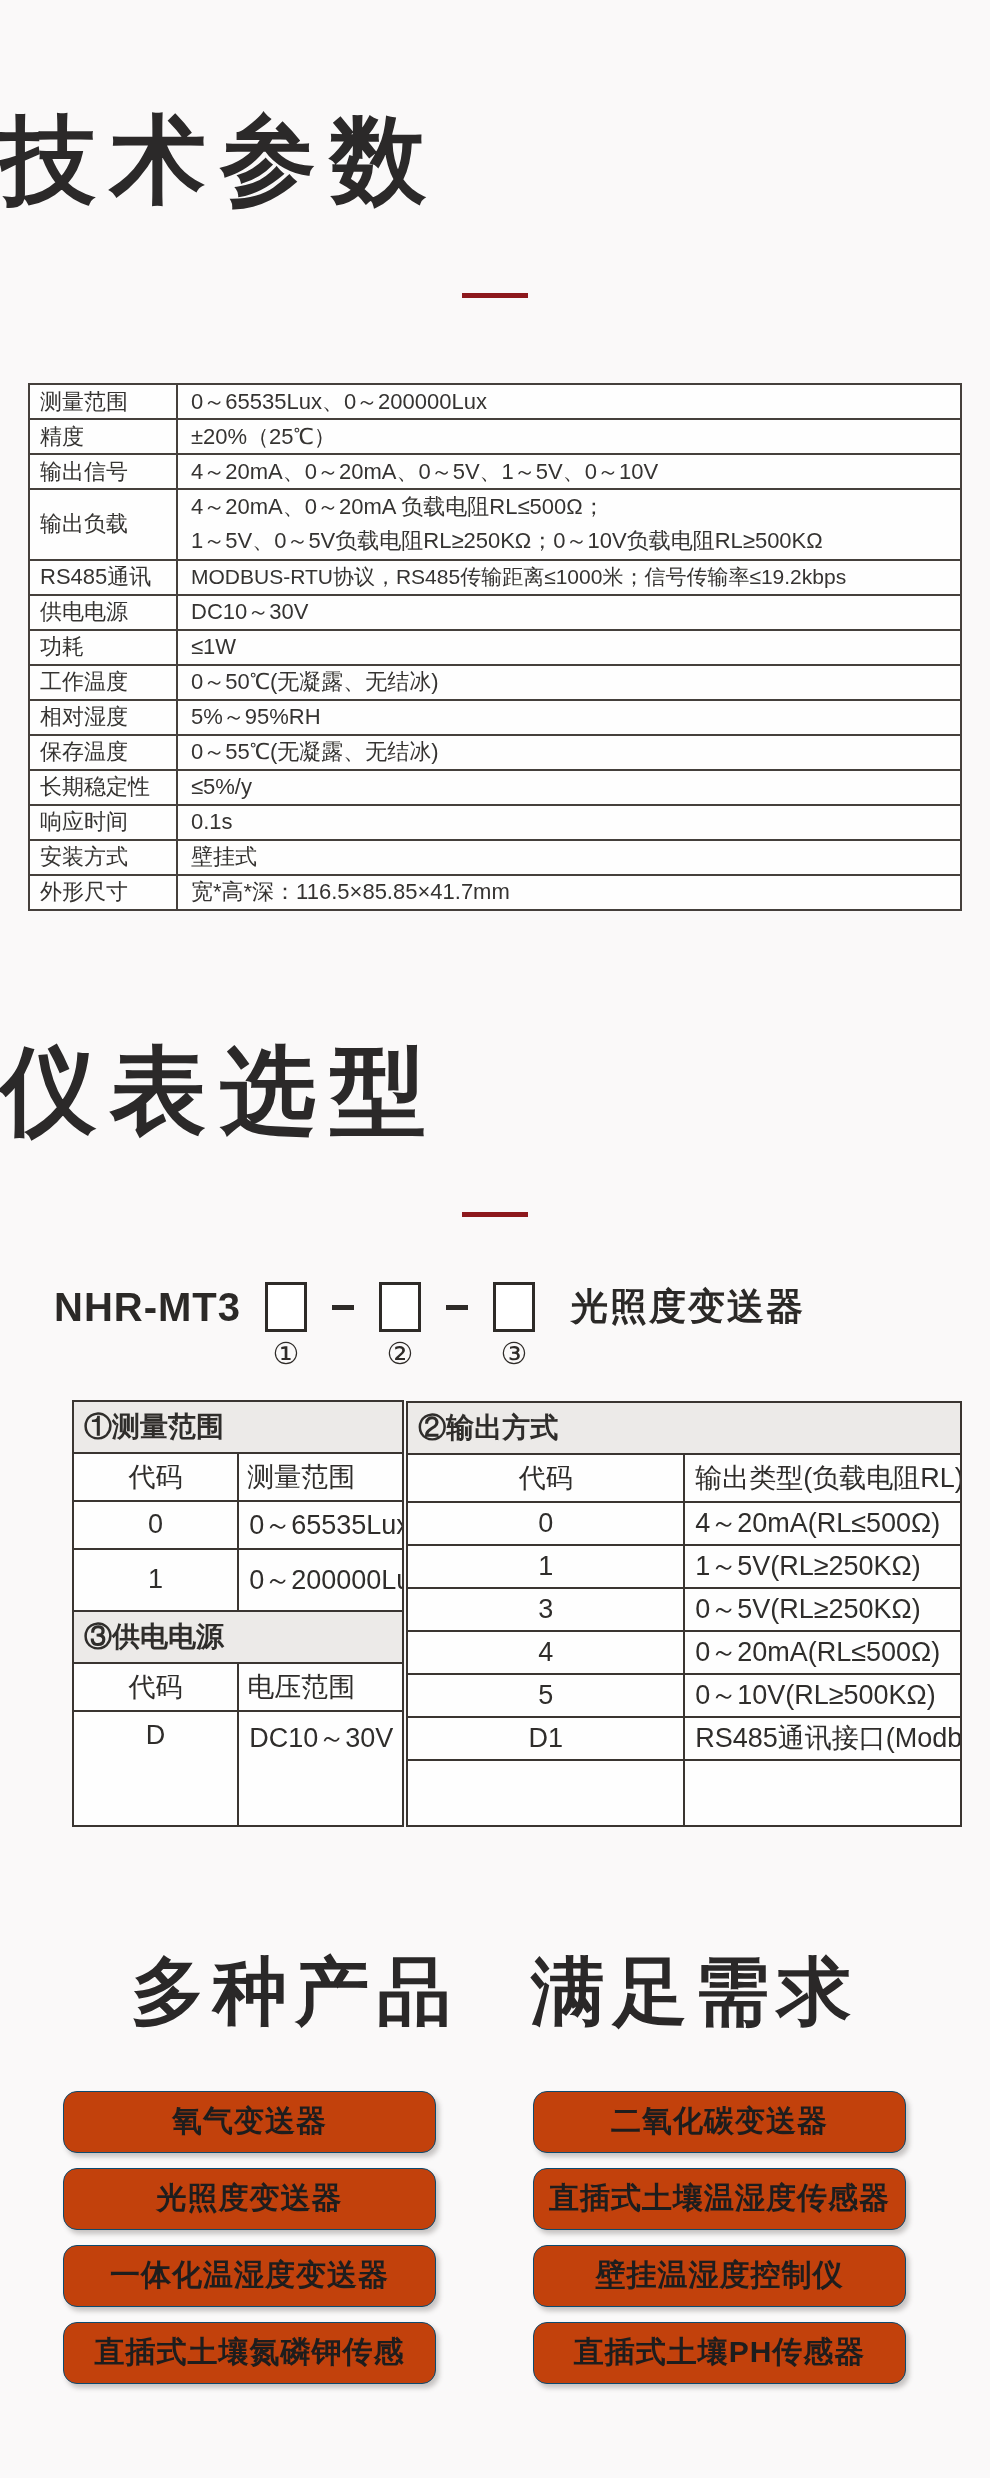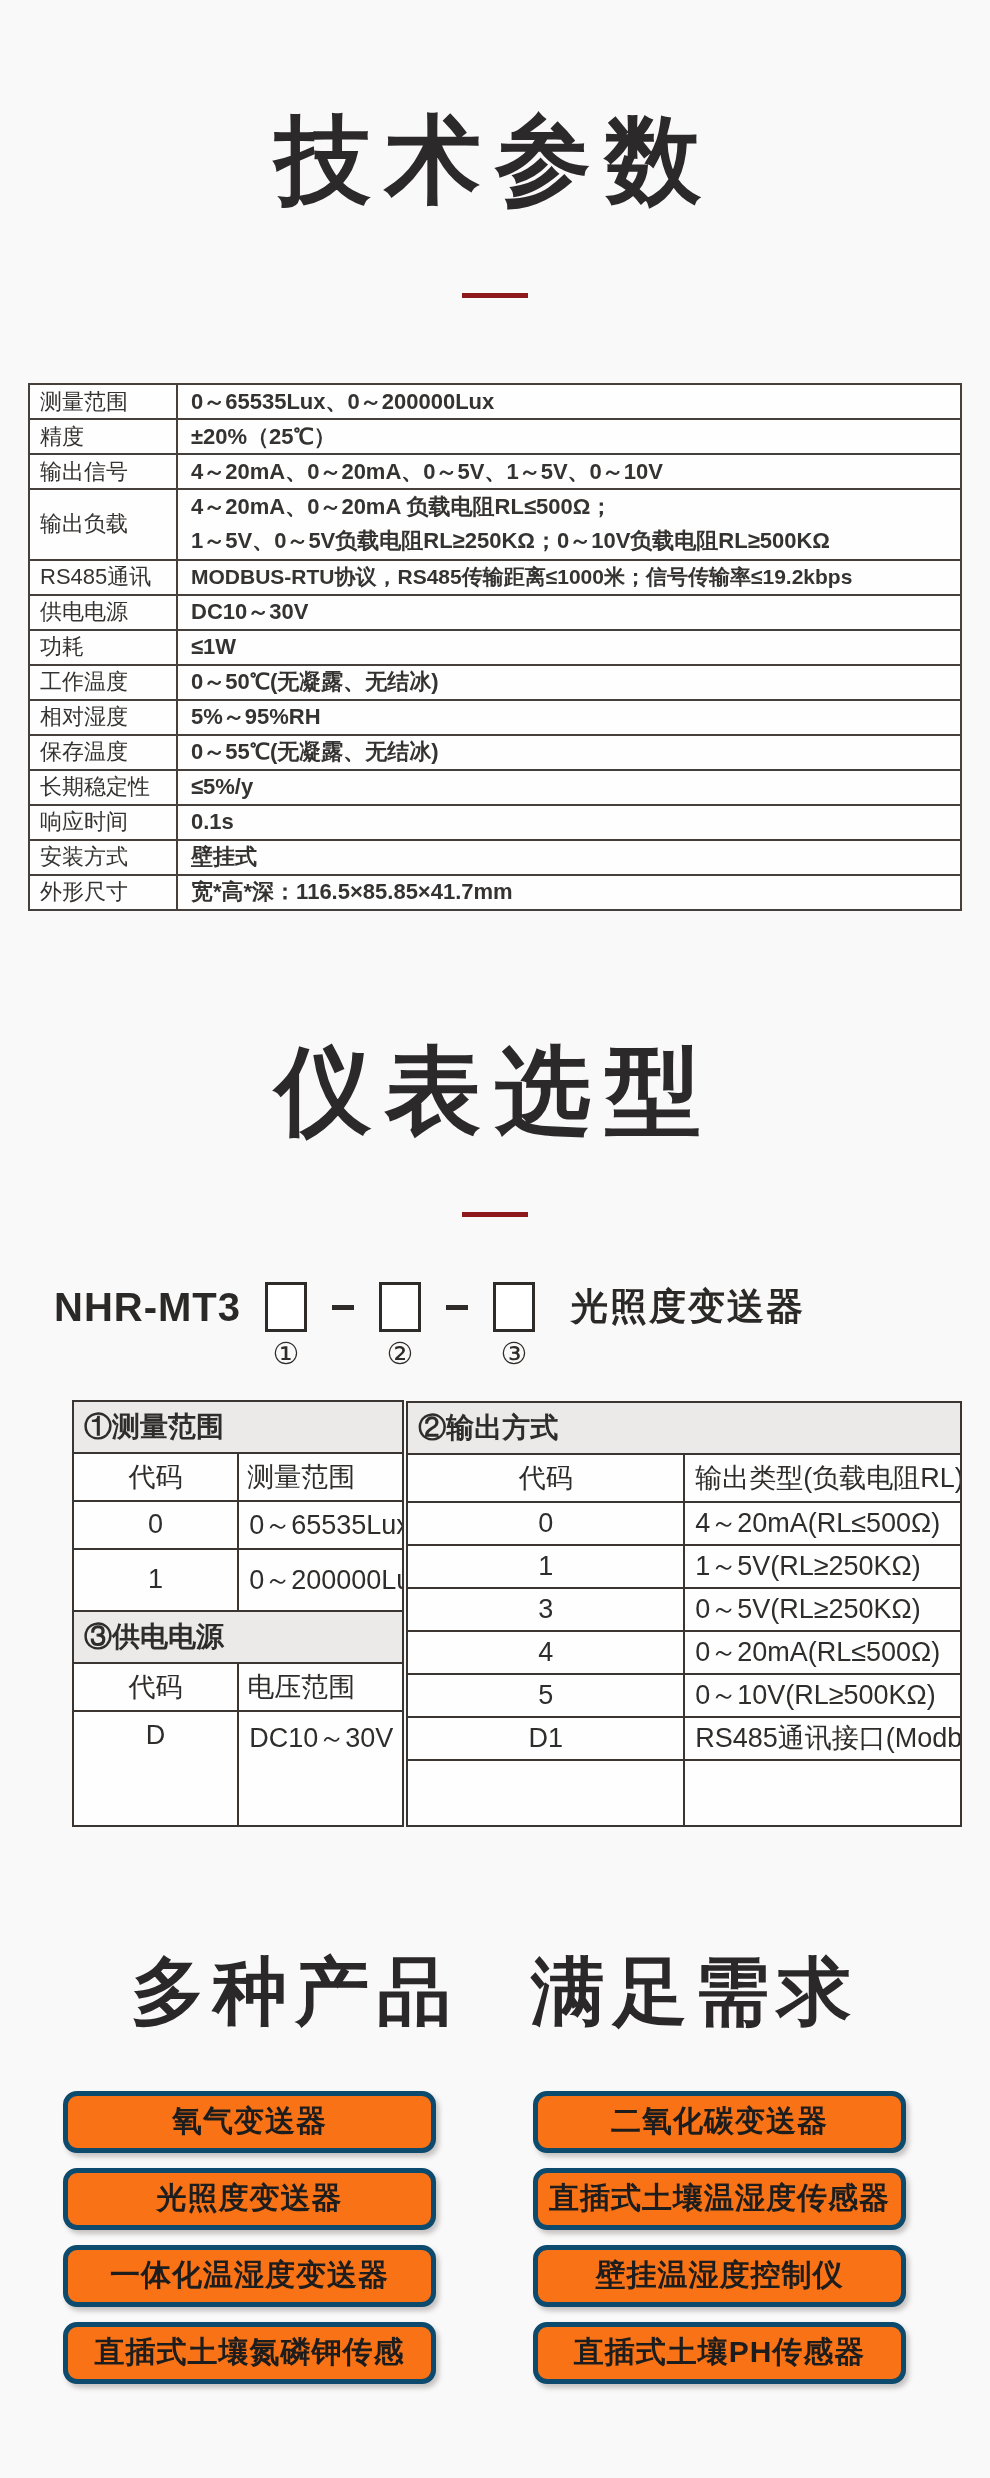--- a/index.html
+++ b/index.html
@@ -1,31 +1,31 @@
 <!DOCTYPE html>
 <html><head>
 <meta charset="utf-8">
 <style>
   * { margin:0; padding:0; box-sizing:border-box; }
   html,body { background:#faf9f9; }
   body { font-family:"Liberation Sans", sans-serif; color:#333130; }
   .page { width:990px; height:2478px; margin:0 auto; background:#faf9f9; overflow:hidden; }
 
   
-  .sec-title { text-align:center; font-size:96px; font-weight:900; color:#2b2929;
+  .sec-title { font-size:96px; font-weight:900; color:#2b2929;
                letter-spacing:14px; line-height:1.15; white-space:nowrap; }
   .red-underline { width:66px; height:5px; background:#8d191d; margin:0 auto; }
 
   
   table.spec { width:934px; margin:85px 28px 0 28px; border-collapse:collapse;
                background:#fefefe; table-layout:fixed; }
   table.spec td { border:2px solid #45403c; font-size:22px; font-weight:500;
                   color:#353331; white-space:nowrap; overflow:hidden; }
   table.spec td.label { width:148px; padding:0 4px 0 10px; height:35px; }
-  table.spec td.value { padding:0 6px 0 13px;font-weight:bold; }
+  table.spec td.value { padding:0 6px 0 13px; }
   table.spec tr.double td { height:70px; }
   table.spec tr.double td.value { line-height:1.55; }
   table.spec td.value .vline { display:block; }
 
   
   .model-line { display:flex; align-items:flex-start; margin:65px 0 0 54px;gap:12px; }
   .model-prefix { font-size:40px; font-weight:700; letter-spacing:1px; color:#2b2927;
                   line-height:50px; margin-right:12px; }
   .slot { display:flex; flex-direction:column; align-items:center; }
   .slot-box { width:42px; height:50px; background:#fff; border:3px solid #2e2b28; }
@@ -54,21 +54,21 @@
   table.sel-right tr.fill td { height:66px; }
   table.sel-left td.sub-label { padding-left:8px; }
 
   
   .prod-title { display:flex; justify-content:center; margin-top:128px;
                 font-size:74px; font-weight:900; color:#2a2828; letter-spacing:8px;
                 line-height:1.0; white-space:nowrap;text-align:center; }
   .prod-title .part2 { margin-left:72px; }
   .btn-grid { margin:62px 0 0 63px; width:843px; display:flex; flex-direction:column; }
   .btn-row { display:flex; margin-bottom:15px; }
-  .prod-btn { width:373px; height:62px; background:#f97316; border:5px solid #0c4a6e;
+  .prod-btn { width:373px; height:62px; background:#c2410c; border:1px solid #0c4a6e;
               border-radius:14px; box-shadow:3px 4px 5px rgba(60,55,50,0.28);
               display:flex; align-items:center; justify-content:center;
               font-size:30px; font-weight:700; color:#1e1d1d; letter-spacing:1px;
               cursor:pointer; white-space:nowrap; }
   .prod-btn + .prod-btn { margin-left:97px; }
 
   .spacer-h { height:0; }
 </style>
 </head>
 <body>

